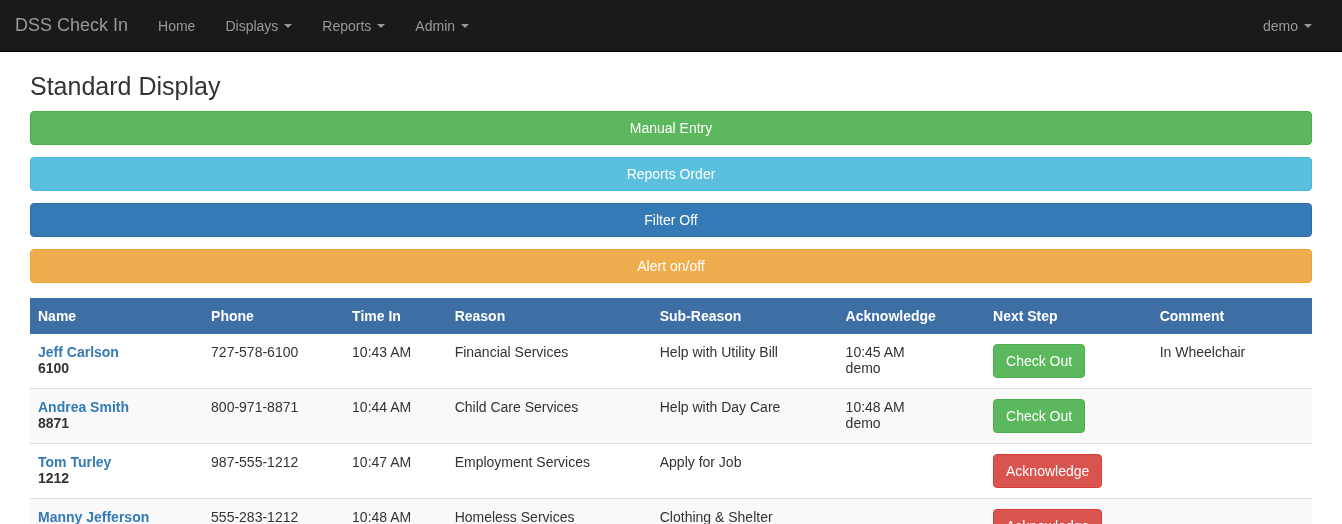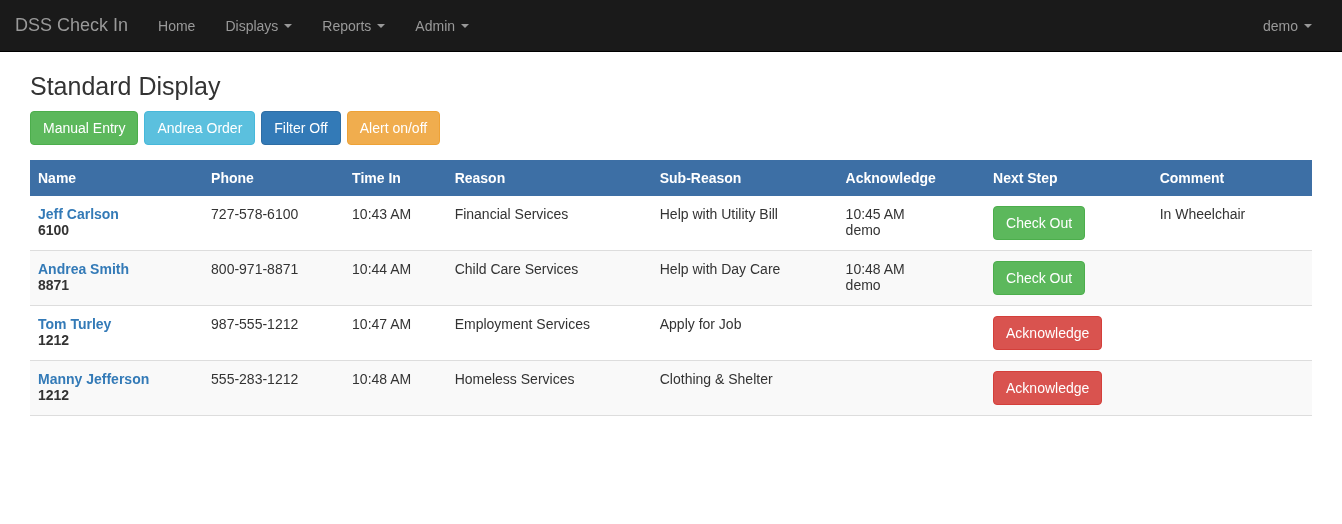--- a/index.html
+++ b/index.html
@@ -66,22 +66,23 @@
     }
     .page-title {
       font-size: 25px;
       font-weight: 500;
       color: #333;
       margin-top: 20px;
       margin-bottom: 10px;
     }
     .btn-toolbar {
       display: flex;
-      gap: 6px;
+      gap: 12px;
       margin-bottom: 15px;
+      flex-direction: column;
     }
     .btn {
       display: inline-block;
       padding: 6px 12px;
       font-size: 14px;
       font-weight: 400;
       line-height: 1.42857143;
       text-align: center;
       white-space: nowrap;
       vertical-align: middle;
@@ -200,21 +201,21 @@
       </a>
     </li>
   </ul>
 </nav>
 
 <div class="container">
   <h1 class="page-title">Standard Display</h1>
 
   <div class="btn-toolbar">
     <button class="btn btn-success">Manual Entry</button>
-    <button class="btn btn-info">Andrea Order</button>
+    <button class="btn btn-info">Reports Order</button>
     <button class="btn btn-primary">Filter Off</button>
     <button class="btn btn-warning">Alert on/off</button>
   </div>
 
   <table class="table">
     <thead>
       <tr>
         <th class="col-name">Name</th>
         <th class="col-phone">Phone</th>
         <th class="col-timein">Time In</th>

